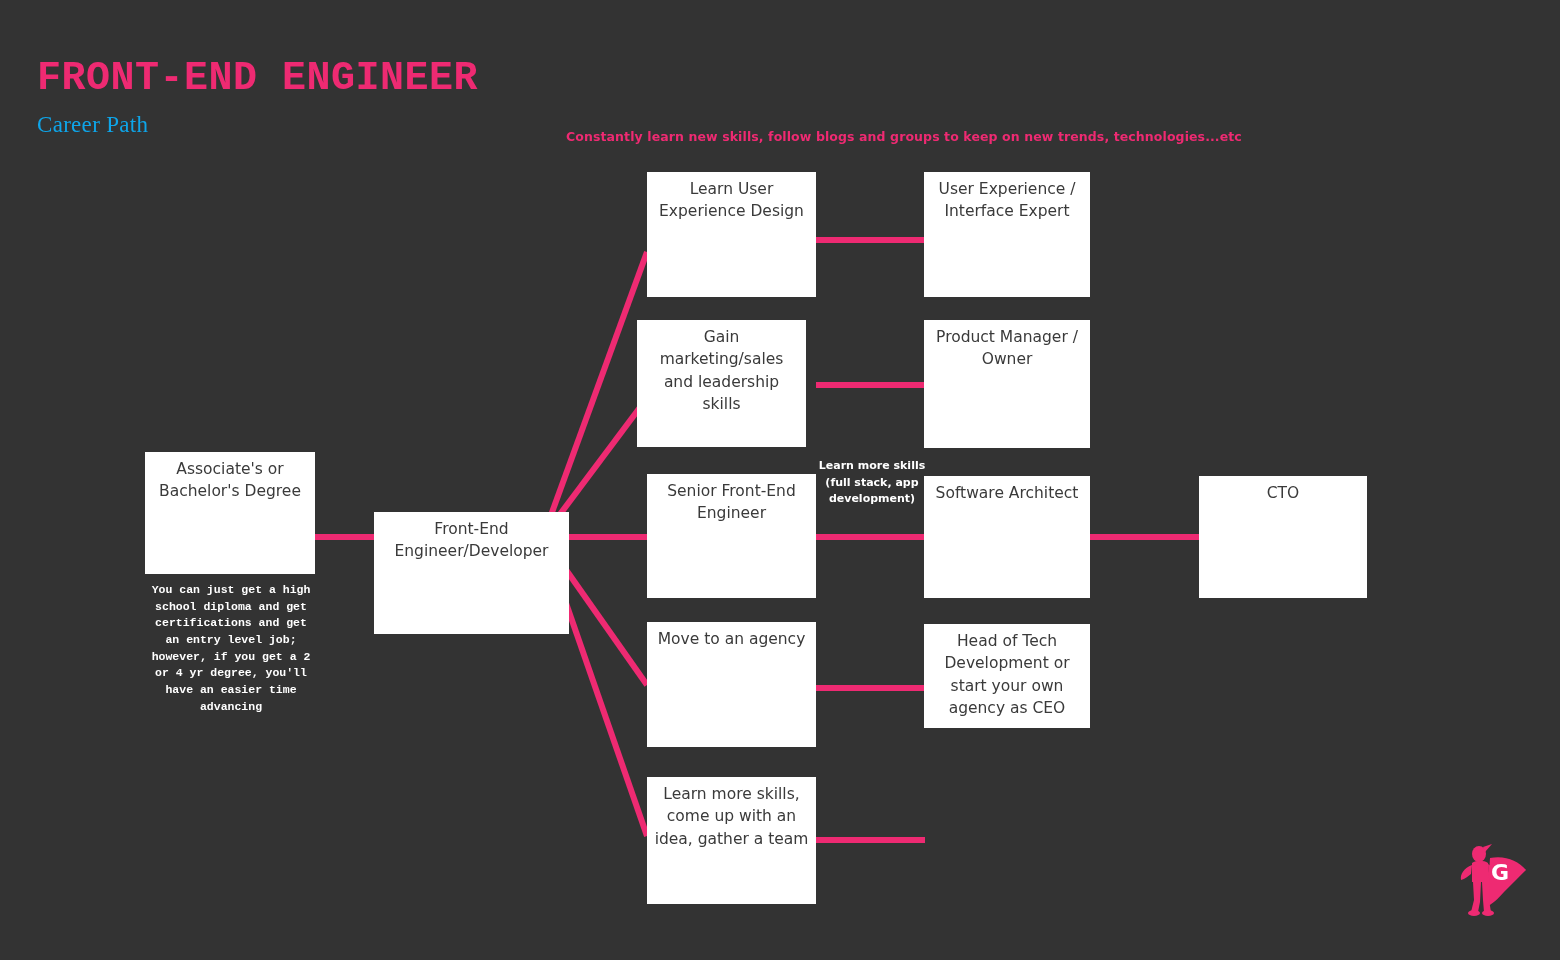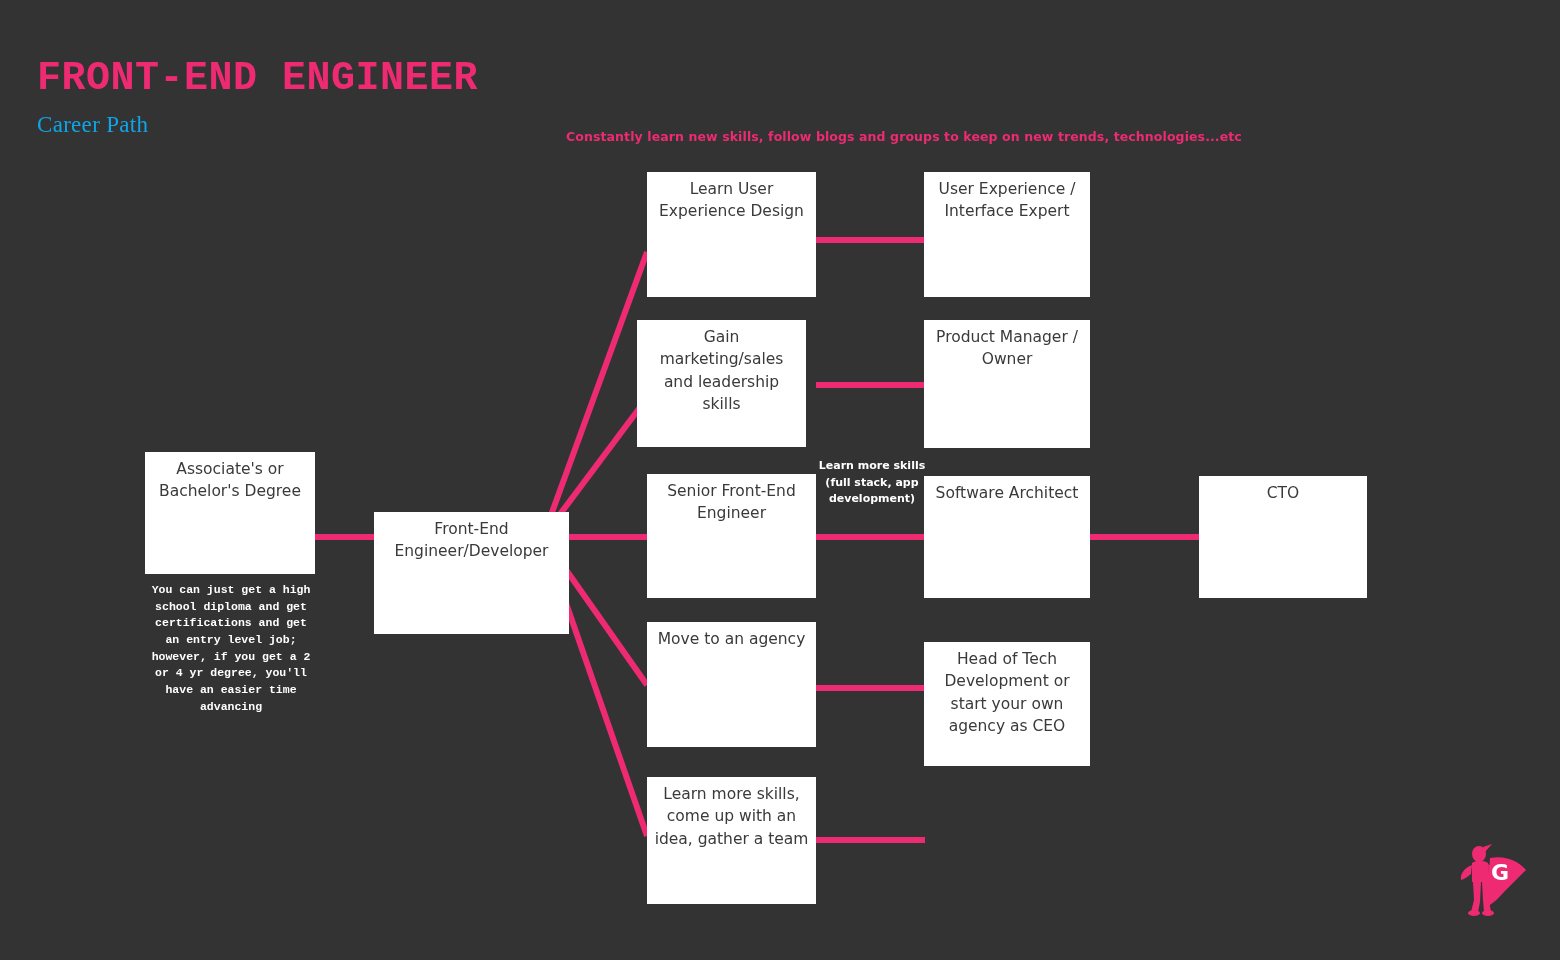--- a/index.html
+++ b/index.html
@@ -180,21 +180,21 @@
   </div>
 
   <div class="node" style="left:924px; top:320px; width:166px; height:128px;">
     <span class="node-text">Product Manager / Owner</span>
   </div>
 
   <div class="node" style="left:924px; top:476px; width:166px; height:122px;">
     <span class="node-text">Software Architect</span>
   </div>
 
-  <div class="node" style="left:924px; top:624px; width:166px; height:124px;margin-top:18px;">
+  <div class="node" style="left:924px; top:624px; width:166px; height:104px;">
     <span class="node-text">Head of Tech Development or start your own agency as CEO</span>
   </div>
 
 
   <div class="node" style="left:1199px; top:476px; width:168px; height:122px;">
     <span class="node-text">CTO</span>
   </div>
 
   <div class="annotation" id="skills-note">Learn more skills  (full stack, app development)</div>
 

